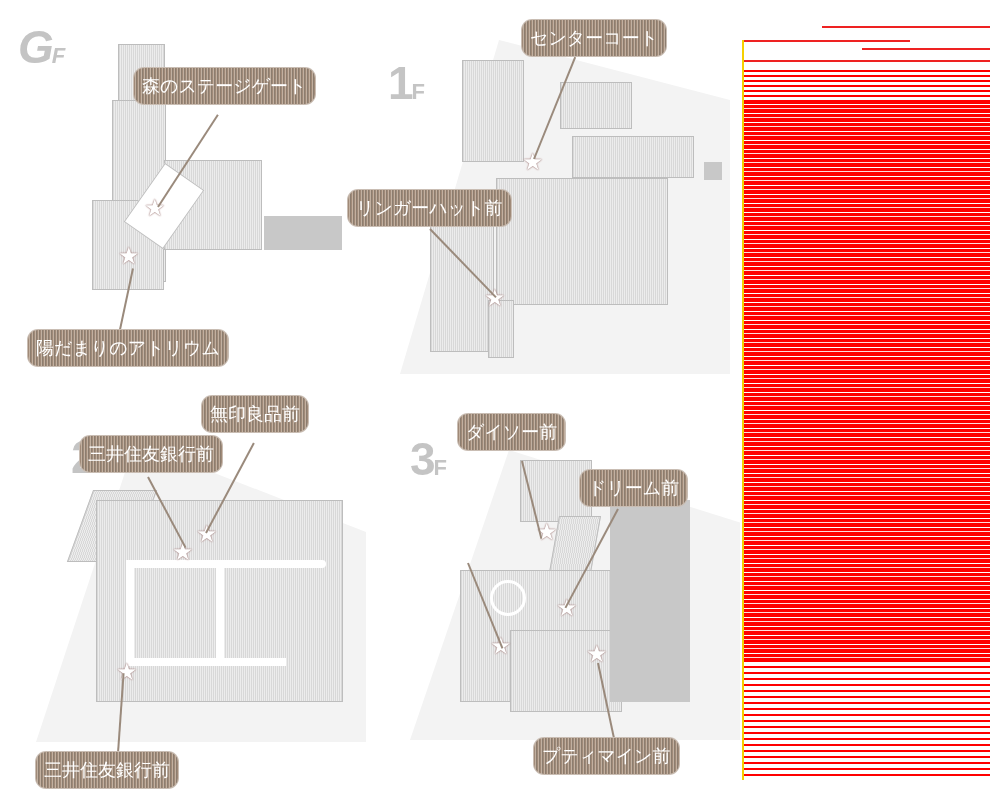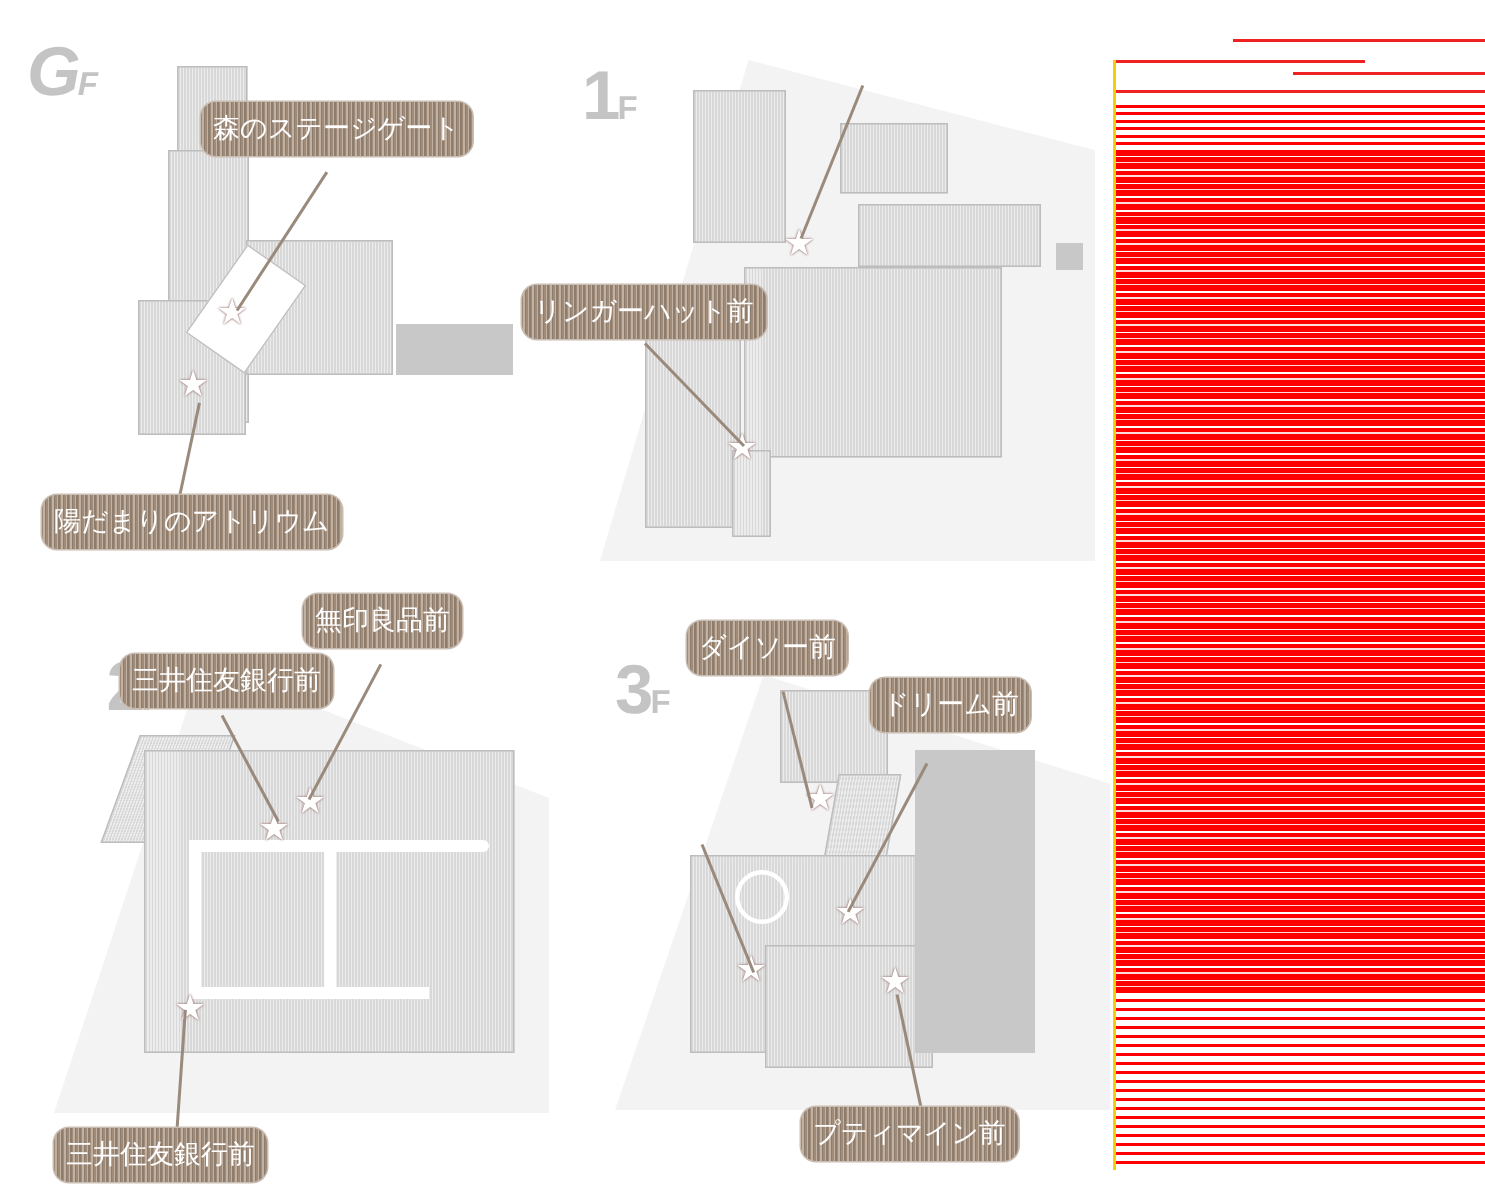--- a/index.html
+++ b/index.html
@@ -40,35 +40,36 @@
   <div class="block dark" style="left:264px;top:216px;width:76px;height:32px;"></div>
   <div class="star" style="left:144px;top:196px;">★</div>
   <div class="star" style="left:118px;top:244px;">★</div>
   <div class="leader" style="left:158px;top:206px;width:110px;transform:rotate(-57deg);"></div>
   <div class="leader" style="left:118px;top:338px;width:72px;transform:rotate(-78deg);"></div>
   <div class="callout" style="left:134px;top:68px;">森のステージゲート</div>
   <div class="callout" style="left:28px;top:330px;">陽だまりのアトリウム</div>
 </div>
 
 <div class="panel" style="left:370px;top:0;width:370px;height:390px;">
-  <div class="floor-label" style="left:18px;top:36px;text-align:right;">
+  <div class="floor-label" style="left:18px;top:56px;text-align:right;">
     <span class="big">1</span><span class="small">F</span>
   </div>
   <div class="bg-shape" style="left:30px;top:40px;width:330px;height:334px;clip-path:polygon(30% 0,100% 18%,100% 100%,0 100%);"></div>
   <div class="block" style="left:92px;top:60px;width:60px;height:100px;"></div>
   <div class="block" style="left:190px;top:82px;width:70px;height:45px;"></div>
   <div class="block" style="left:202px;top:136px;width:120px;height:40px;"></div>
   <div class="block" style="left:126px;top:178px;width:170px;height:125px;"></div>
   <div class="block" style="left:60px;top:220px;width:62px;height:130px;"></div>
   <div class="block" style="left:118px;top:300px;width:24px;height:56px;"></div>
   <div class="block dark" style="left:334px;top:162px;width:16px;height:16px;"></div>
   <div class="star" style="left:152px;top:150px;">★</div>
   <div class="star" style="left:114px;top:286px;">★</div>
   <div class="leader" style="left:164px;top:158px;width:110px;transform:rotate(-68deg);"></div>
   <div class="leader" style="left:60px;top:228px;width:95px;transform:rotate(46deg);"></div>
+  <div class="callout" style="left:152px;top:20px;">センターコート</div>
   <div class="callout" style="left:-22px;top:190px;">リンガーハット前</div>
 </div>
 
 <div class="panel" style="left:0;top:390px;width:370px;height:409px;">
   <div class="floor-label" style="left:34px;top:40px;margin-left:37px;">
     <span class="big">2</span><span class="small">F</span>
   </div>
   <div class="bg-shape" style="left:36px;top:52px;width:330px;height:300px;clip-path:polygon(30% 0,100% 30%,100% 100%,0 100%);"></div>
   <div class="block" style="left:80px;top:100px;width:62px;height:70px;transform:skewX(-20deg);"></div>
   <div class="block" style="left:96px;top:110px;width:245px;height:200px;"></div>
@@ -100,21 +101,21 @@
   <div class="corridor" style="left:120px;top:190px;width:30px;height:30px;border-radius:50%;border:3px solid #ffffff;background:transparent;"></div>
   <div class="star" style="left:166px;top:130px;">★</div>
   <div class="star" style="left:186px;top:206px;">★</div>
   <div class="star" style="left:120px;top:244px;">★</div>
   <div class="star" style="left:216px;top:252px;">★</div>
   <div class="leader" style="left:152px;top:70px;width:80px;transform:rotate(76deg);"></div>
   <div class="leader" style="left:248px;top:118px;width:112px;transform:rotate(118deg);"></div>
   <div class="leader" style="left:98px;top:172px;width:92px;transform:rotate(68deg);"></div>
   <div class="leader" style="left:228px;top:272px;width:80px;transform:rotate(78deg);"></div>
   <div class="callout" style="left:88px;top:24px;">ダイソー前</div>
-  <div class="callout" style="left:210px;top:62px;">ドリーム前</div>
+  <div class="callout" style="left:210px;top:80px;">ドリーム前</div>
   <div class="callout" style="left:164px;top:348px;">プティマイン前</div>
 </div>
 
 <div class="glitch">
   <div class="band" style="top:26px;height:2px;left:80px;background:#e22;"></div>
   <div class="band" style="top:40px;height:2px;left:0;right:80px;background:#e22;"></div>
   <div class="band" style="top:48px;height:2px;left:120px;background:#e22;"></div>
   <div class="band" style="top:60px;height:2px;background:#e22;"></div>
   <div class="band" style="top:70px;height:30px;background:repeating-linear-gradient(180deg,#f00 0 2px,#fff 2px 5px);"></div>
   <div class="band" style="top:100px;height:560px;background:repeating-linear-gradient(180deg,#f00 0 4px,#fff 4px 5px,#f00 5px 8px,#fdd 8px 9px);"></div>

